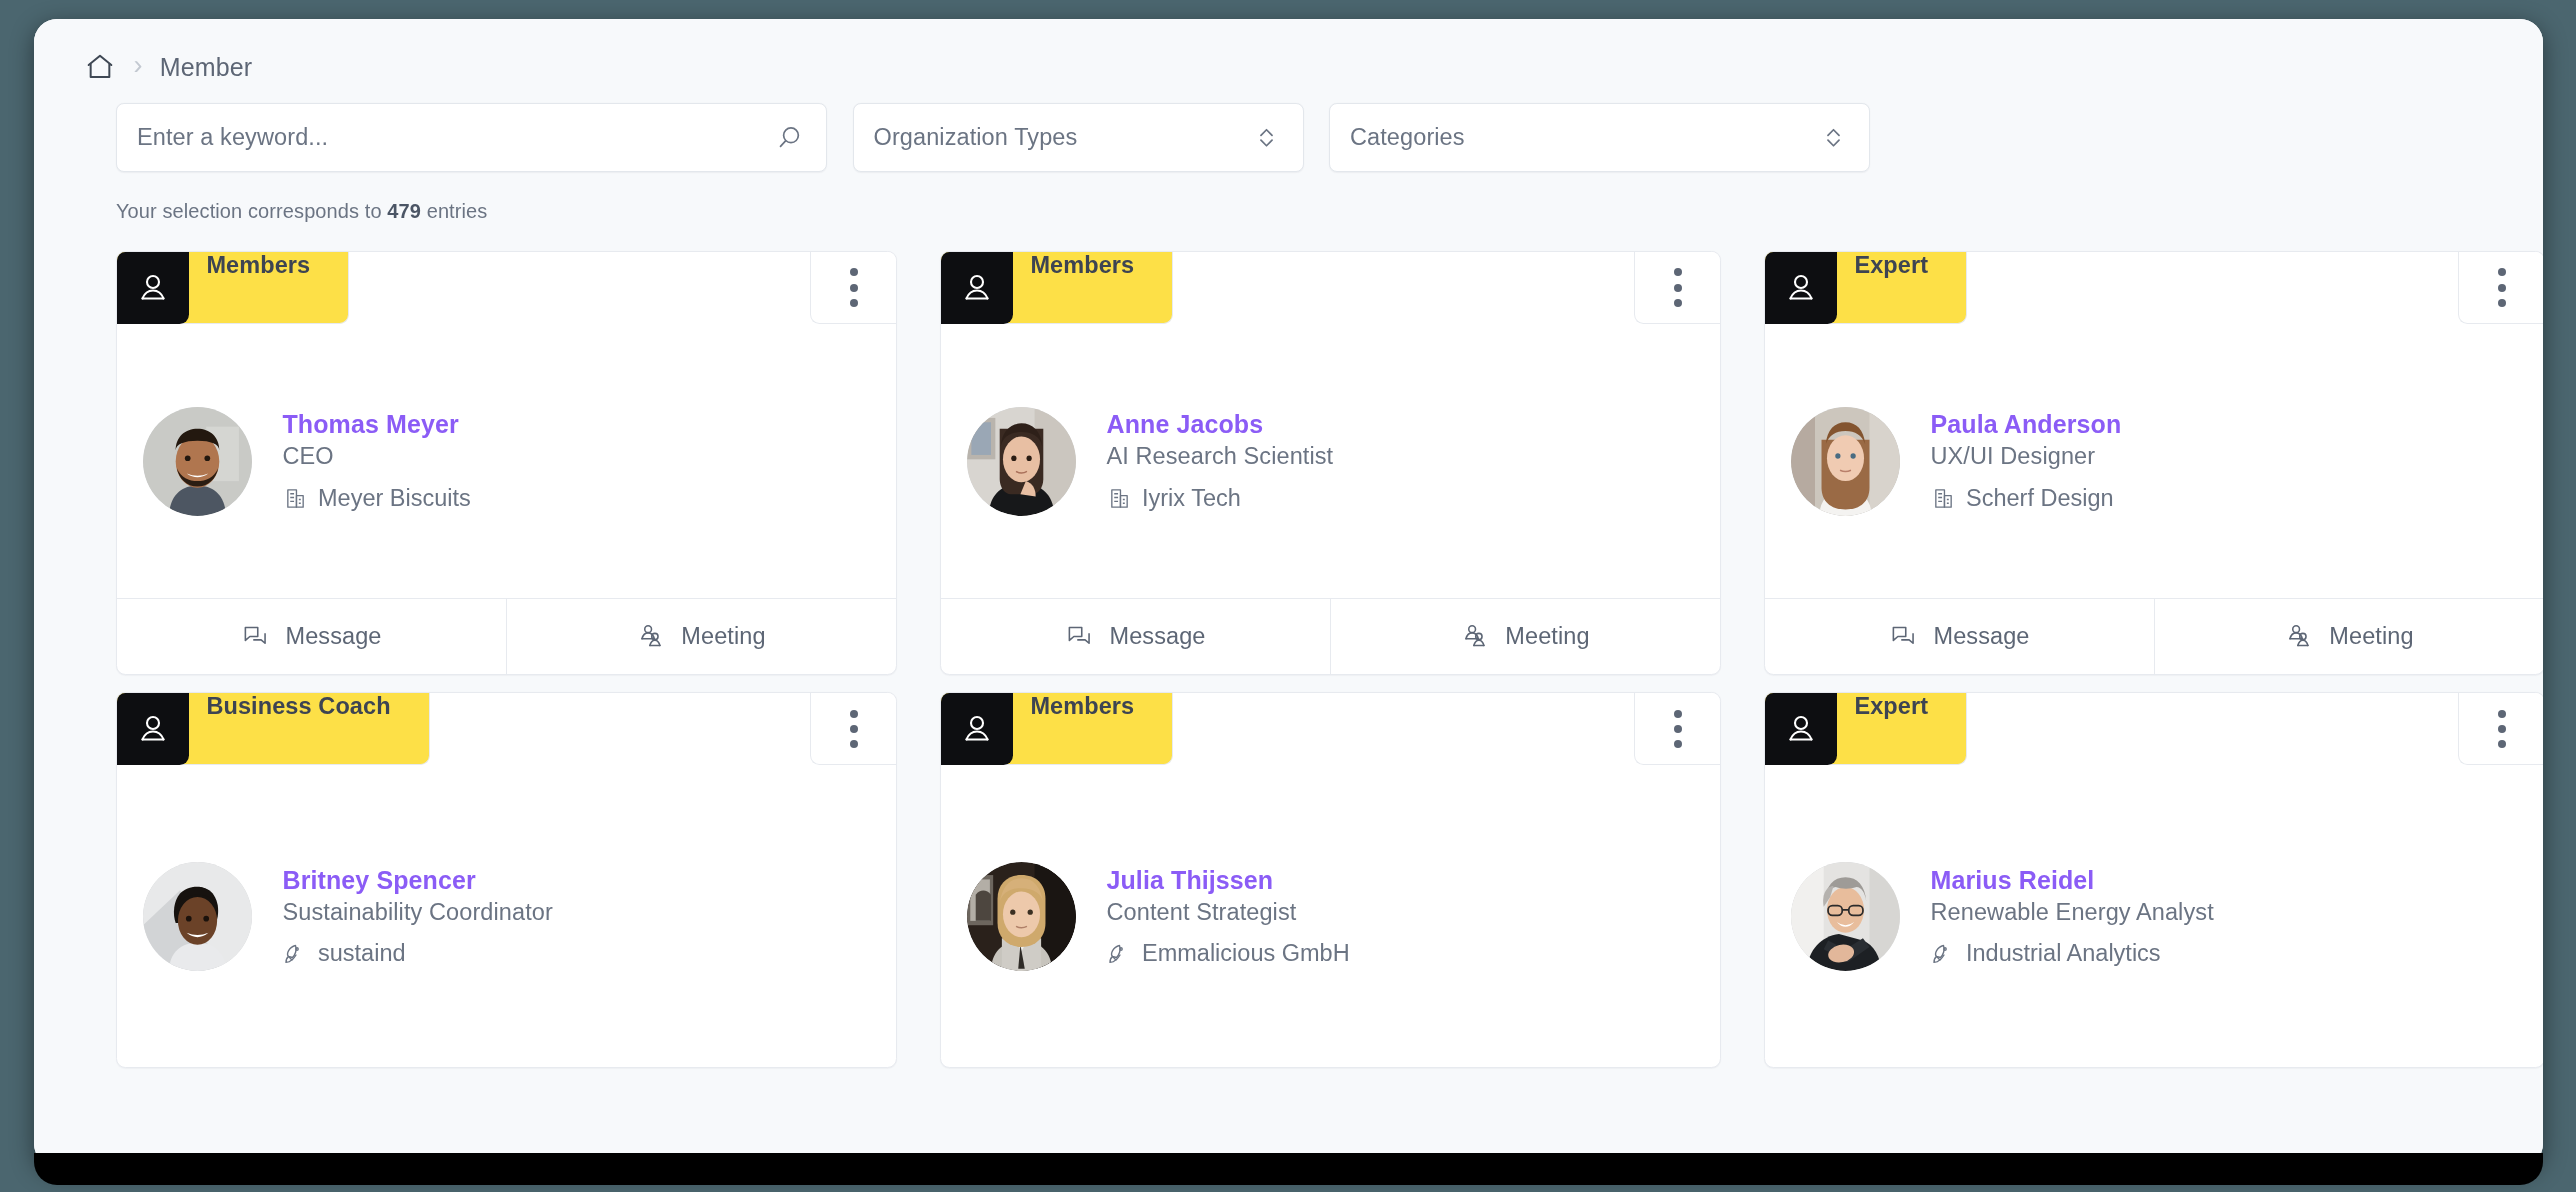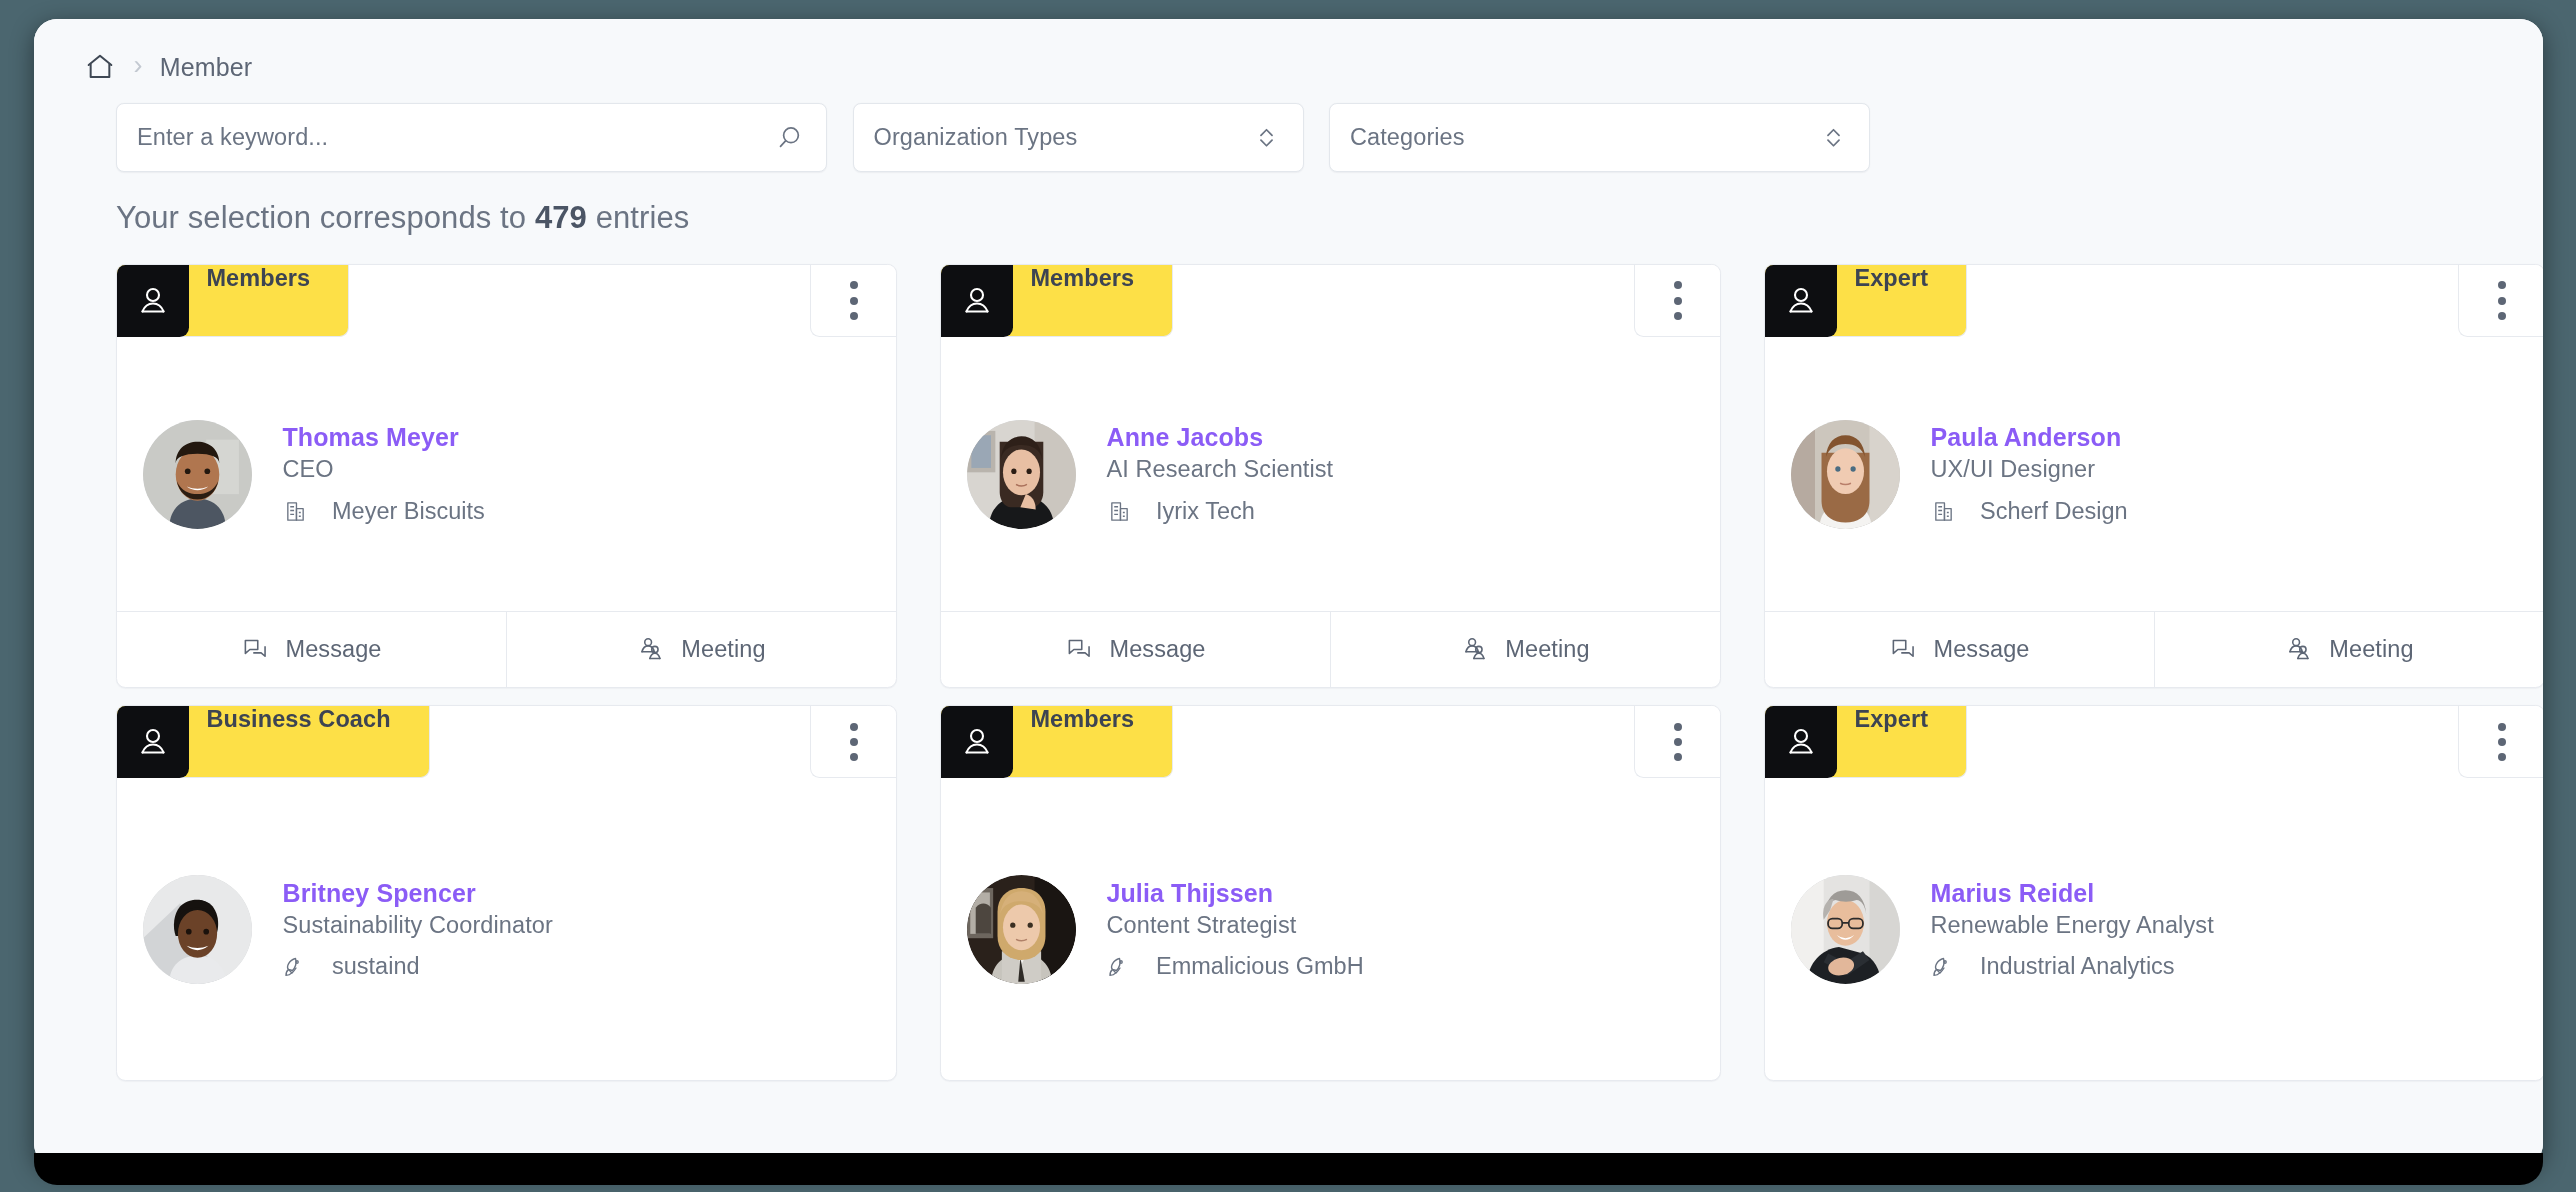--- a/index.html
+++ b/index.html
@@ -93,21 +93,21 @@
   }
   .field-icon {
     display:flex; align-items:center; justify-content:center;
     width: 32px; height: 32px;
     flex: 0 0 auto;
   }
 
   
   .results-line {
     padding: 28px 0 0 82px;
-    font-size: 31px;
+    font-size: 20px;
     color: #6b7483;
     letter-spacing: 0.1px;
   }
   .results-line b { color: #4b5565; font-weight: 700; }
 
   
   .grid {
     display: grid;
     grid-template-columns: repeat(3, 781px);
     gap: 17.4px 43px;
@@ -210,21 +210,21 @@
   }
   .p-role {
     font-size: 23.5px;
     color: #6b7483;
     letter-spacing: 0.1px;
     white-space: nowrap;
   }
   .p-org {
     display: flex;
     align-items: center;
-    gap: 24px;
+    gap: 10px;
     font-size: 23.5px;
     color: #6b7483;
     margin-top: 10.7px;
     white-space: nowrap;
   }
   .p-org .oicon { width: 25.5px; height: 25.5px; flex:0 0 auto; display:flex; align-items:center; justify-content:center;}
 
   
   .card-foot {
     height: 76px;

